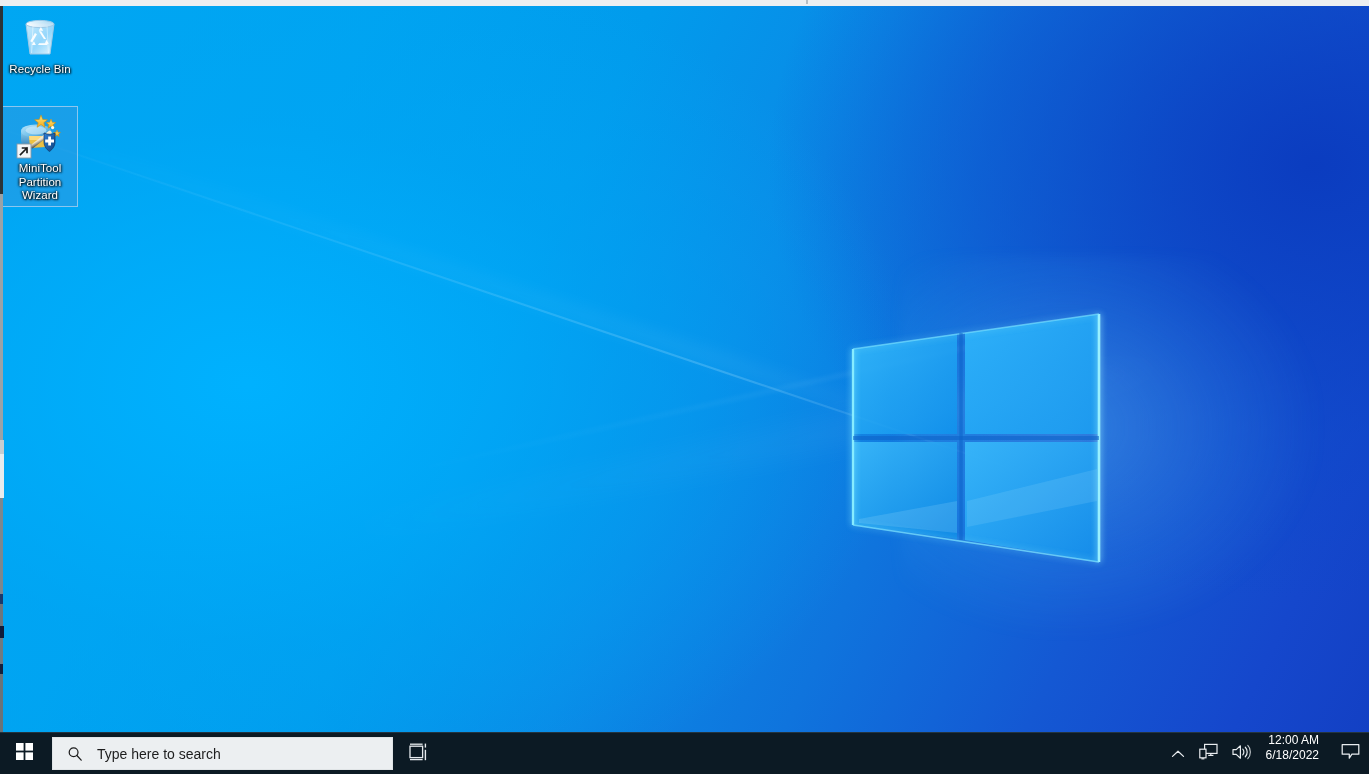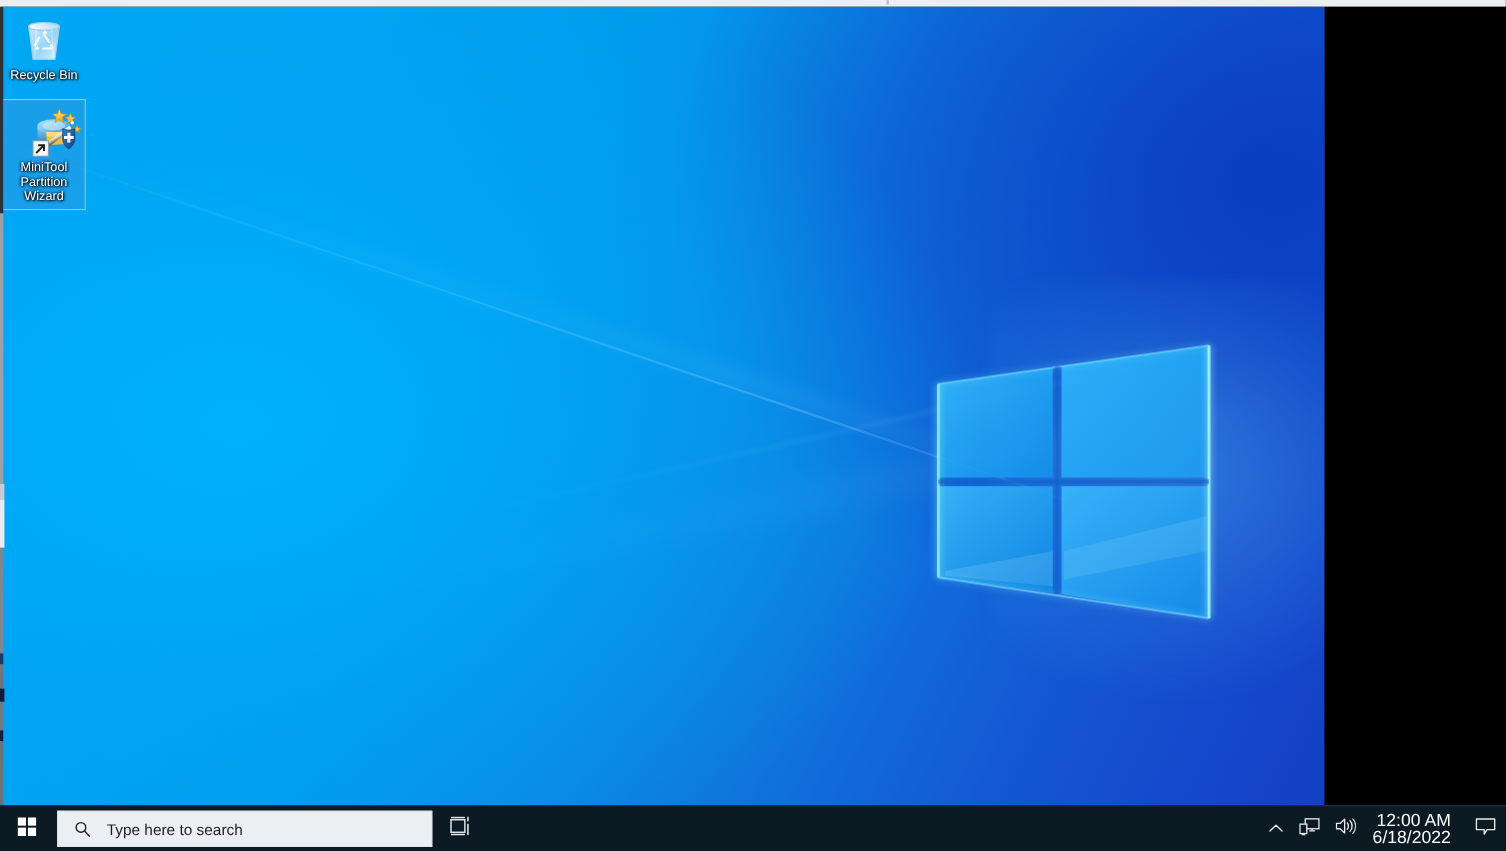--- a/index.html
+++ b/index.html
@@ -33,21 +33,21 @@
     position: absolute;
     top: 0; left: 806px;
     width: 2px; height: 4px;
     background: #b6bec4;
   }
 
   
   .desktop {
     position: absolute;
     top: 6px; left: 0;
-    width: 1204px;
+    width: 1369px;
     height: 726px;
     overflow: hidden;
     background:
       radial-gradient(ellipse 900px 620px at 18% 52%, rgba(0,178,255,0.95) 0%, rgba(0,166,245,0.55) 42%, rgba(0,150,235,0.0) 74%),
       radial-gradient(ellipse 700px 560px at 96% 22%, rgba(10,58,190,0.92) 0%, rgba(14,70,200,0.5) 48%, rgba(14,70,200,0.0) 78%),
       linear-gradient(116deg,
         #00a7f2 0%,
         #00a3f0 22%,
         #019bec 38%,
         #0a8ae6 52%,
@@ -109,26 +109,25 @@
     font-size: 11.5px;
     line-height: 13.5px;
     color: #ffffff;
     text-align: center;
     text-shadow: 0 0 3px rgba(0,0,0,0.95), 1px 1px 2px rgba(0,0,0,0.9), -1px 0 2px rgba(0,0,0,0.7);
     letter-spacing: 0.05px;
     word-break: break-word;
   }
   #icon-recycle { left: 2px; top: 6px; }
   #icon-minitool {
-    left: 2px; top: 84px;
+    left: 2px; top: 100px;
     padding: 4px 0 3px 0;
     background: rgba(60,150,220,0.42);
     border: 1px solid rgba(160,205,240,0.85);
     width: 76px;
-    align-items: flex-end;
   }
 
   
   .edge-sliver { position: absolute; left: 0; z-index: 12; }
   .sv1 { top: 6px;   width: 3px; height: 188px; background: #2b3338; }
   .sv2 { top: 194px; width: 3px; height: 246px; background: #9aa2a7; }
   .sv3 { top: 440px; width: 4px; height: 14px;  background: #c6ccd0; }
   .sv4 { top: 454px; width: 4px; height: 44px;  background: #e8ebed; }
   .sv5 { top: 498px; width: 3px; height: 96px;  background: #7e878d; }
   .sv6 { top: 594px; width: 3px; height: 10px;  background: #1b3a6b; }
@@ -203,25 +202,24 @@
     align-items: center;
     justify-content: center;
     padding: 0 7px;
     cursor: pointer;
   }
 
   .clock {
     display: flex;
     flex-direction: column;
     align-items: flex-end;
-    justify-content: center;
     padding: 0 12px 0 8px;
     cursor: pointer;
     color: #ffffff;
-    font-size: 16px;
+    font-size: 12px;
     line-height: 15px;
   }
 
   .notif-btn {
     display: flex;
     align-items: center;
     justify-content: center;
     width: 38px;
     flex: 0 0 38px;
     cursor: pointer;

